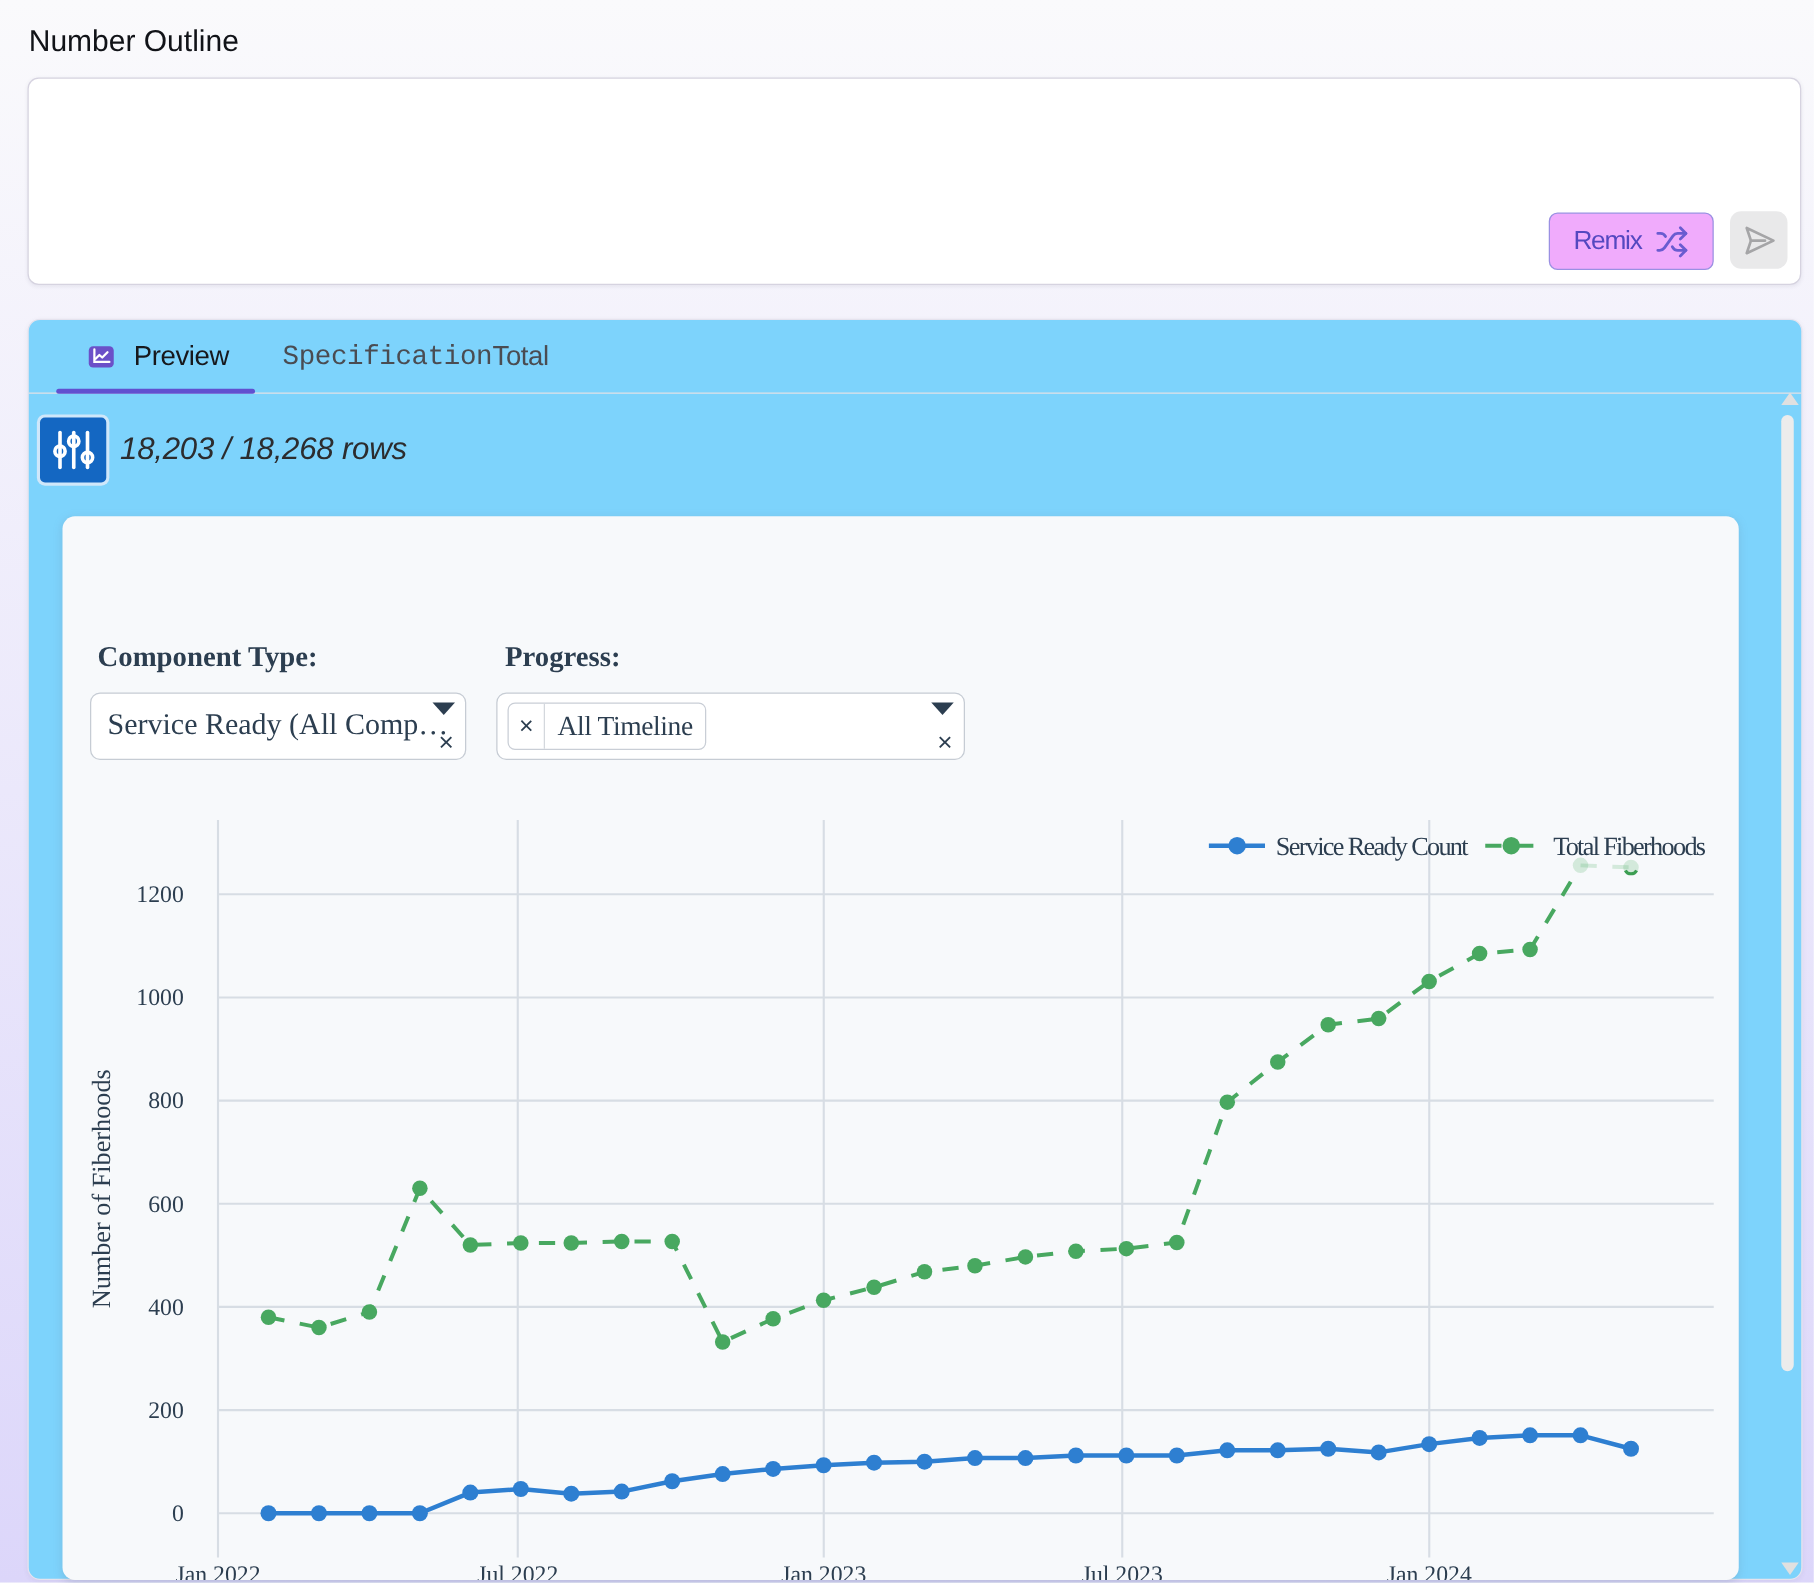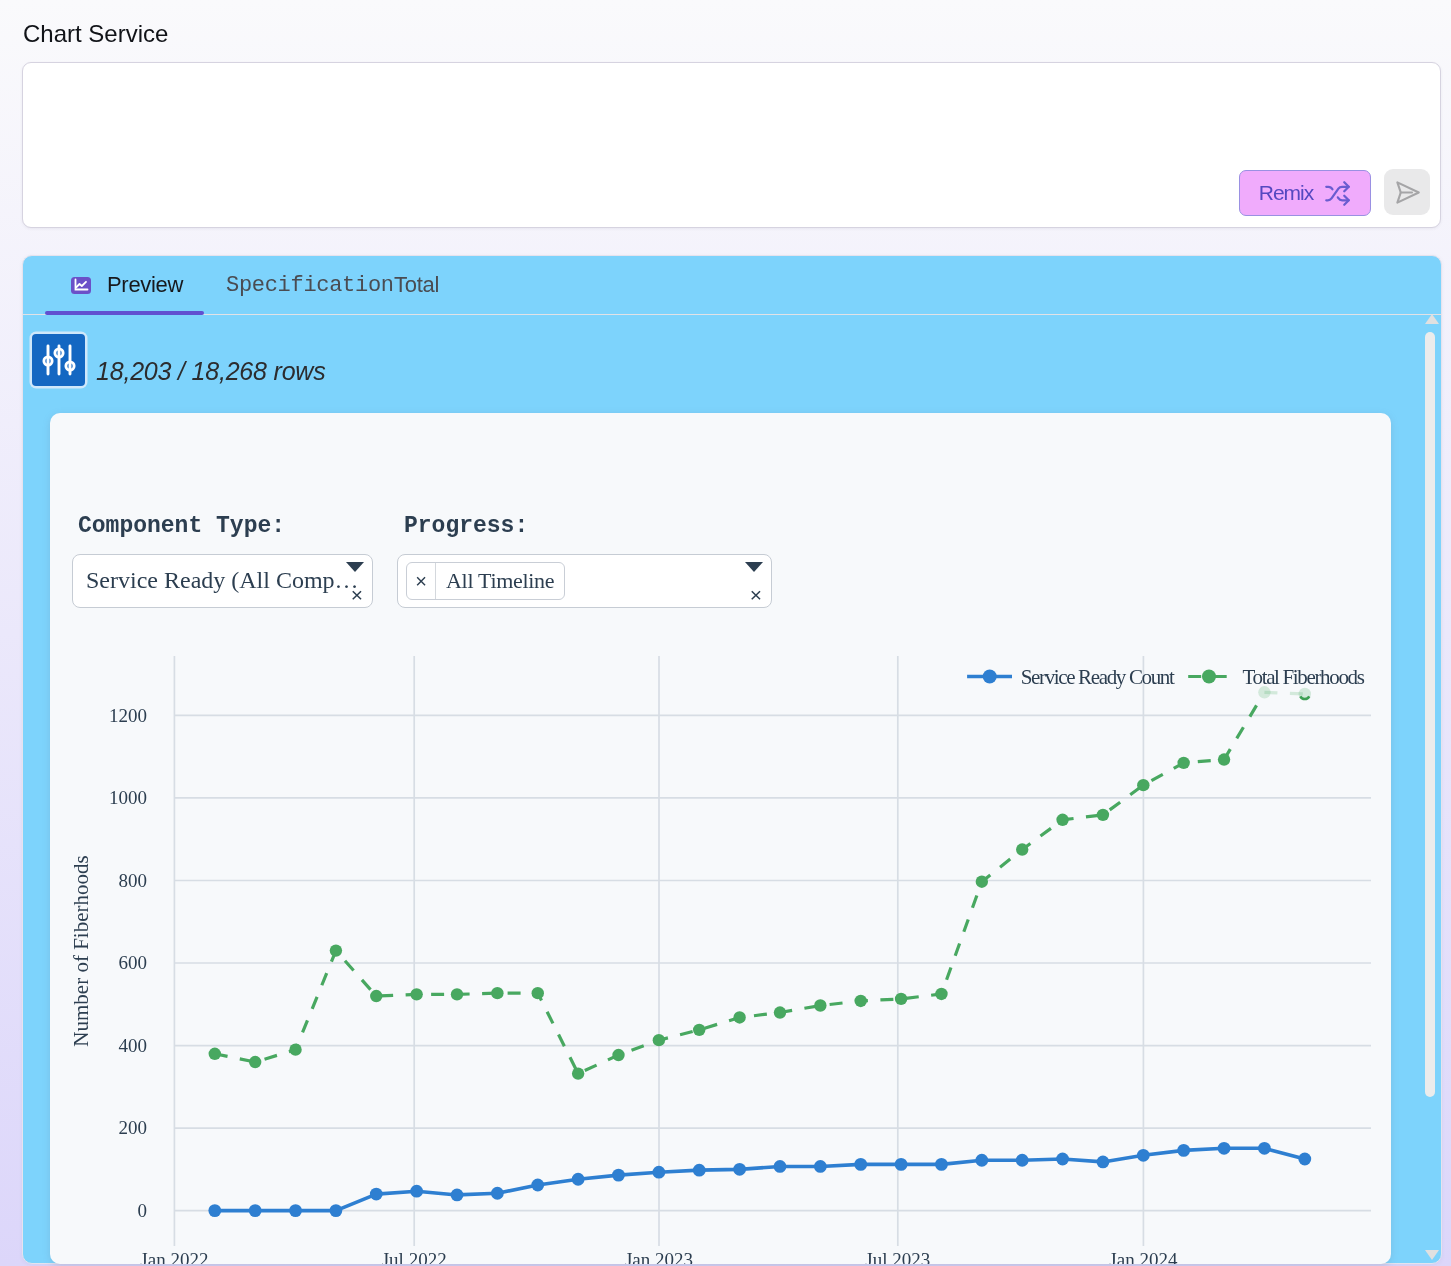--- a/index.html
+++ b/index.html
@@ -16,49 +16,49 @@
 .send{position:absolute;right:10px;bottom:12px;width:46px;height:46px;background:#e9e9ea;
   border:none;border-radius:9px;display:flex;align-items:center;justify-content:center;}
 .panel{position:absolute;left:22px;top:255px;width:1420px;height:1009px;background:#7dd3fc;
   border:1px solid #e5e3ee;border-radius:10px;box-sizing:border-box;box-shadow:0 1px 4px rgba(60,60,90,0.06);}
 .tabs{position:absolute;left:0;top:0;width:100%;height:58px;border-bottom:1px solid #e2e2e6;}
 .tab{position:absolute;top:0;height:58px;display:flex;align-items:center;font-size:22px;letter-spacing:-0.3px;color:#4a4c52;}
 .tab.active{color:#17181c;}
 .tabline{position:absolute;left:22px;top:55px;width:159px;height:4px;background:#6150d0;border-radius:2px;}
 .tabicon{width:20px;height:17px;background:#6b50c8;border-radius:3.5px;margin-right:16px;
   display:flex;align-items:center;justify-content:center;}
-.rowinfo{position:absolute;left:9px;top:77px;height:53px;display:flex;align-items:flex-end;}
+.rowinfo{position:absolute;left:9px;top:77px;height:53px;display:flex;align-items:center;}
 .filterbtn{width:53px;height:52px;background:#1467c2;border-radius:4px;box-shadow:0 0 0 2.5px #cfe7fa;
   display:flex;align-items:center;justify-content:center;}
 .rowtext{margin-left:11px;font-size:25px;font-style:italic;color:#2c2c2e;letter-spacing:-0.2px;}
 .card{position:absolute;left:27px;top:157px;width:1341px;height:851px;background:#f7f9fb;
   border-radius:10px;box-shadow:0 2px 7px rgba(110,140,170,0.28);
   font-family:"Liberation Serif",serif;color:#2c3e50;}
 .ctitle{position:absolute;left:40px;top:33px;font-size:26px;letter-spacing:-0.9px;font-weight:bold;}
-.clabel{position:absolute;top:100px;font-size:23px;font-weight:bold;font-family:Liberation Mono, monospace;}
+.clabel{position:absolute;top:100px;font-size:23px;font-weight:bold;}
 .selbox{position:absolute;top:141px;height:54px;background:#fff;border:1px solid #c6ccd4;
   border-radius:8px;box-sizing:border-box;}
 .seltext{position:absolute;left:13px;top:12px;font-size:24px;white-space:nowrap;}
 .seltri{position:absolute;right:8px;top:7px;width:0;height:0;
   border-left:9px solid transparent;border-right:9px solid transparent;border-top:10px solid #2c3e50;}
 .selx{position:absolute;right:9px;bottom:2px;font-size:21px;color:#2c3e50;line-height:1;font-family:"Liberation Sans",sans-serif;font-weight:300;}
 .chip{position:absolute;left:8px;top:7px;height:38px;background:#fff;border:1px solid #c9ced6;
   border-radius:6px;display:flex;align-items:center;box-sizing:border-box;}
 .chipx{width:28px;text-align:center;font-size:20px;color:#2c3e50;border-right:1px solid #d4d8dd;
   align-self:stretch;display:flex;align-items:center;justify-content:center;font-family:"Liberation Sans",sans-serif;}
 .chiptext{padding:0 10px;font-size:22px;letter-spacing:-0.3px;}
 .sb-thumb{position:absolute;left:1402px;top:76px;width:10px;height:765px;background:#ececec;border-radius:5px;}
 .sb-up{position:absolute;left:1402px;top:58px;width:0;height:0;
   border-left:7px solid transparent;border-right:7px solid transparent;border-bottom:10px solid #e0e0e0;}
 .sb-down{position:absolute;left:1402px;top:994px;width:0;height:0;
   border-left:7px solid transparent;border-right:7px solid transparent;border-top:10px solid #e0e0e0;}
 </style>
 </head>
 <body>
-<div class="h1">Chart Service</div>
+<div class="h1">Number Outline</div>
 <div class="inputbox">
   <button class="remix">Remix
     <svg width="27" height="27" viewBox="0 0 24 24" fill="none" stroke="#6a5cd0" stroke-width="2" stroke-linecap="round" stroke-linejoin="round">
         <path d="M2 18h1.4c1.3 0 2.5-.6 3.3-1.7l6.1-8.6c.8-1.1 2-1.7 3.3-1.7H22"></path>
         <path d="m18 2 4 4-4 4"></path>
         <path d="M2 6h1.9c1.5 0 2.9.9 3.6 2.2"></path>
         <path d="M22 18h-5.9c-1.3 0-2.6-.7-3.3-1.8l-.5-.8"></path>
         <path d="m18 14 4 4-4 4"></path>
       </svg>
   </button>

